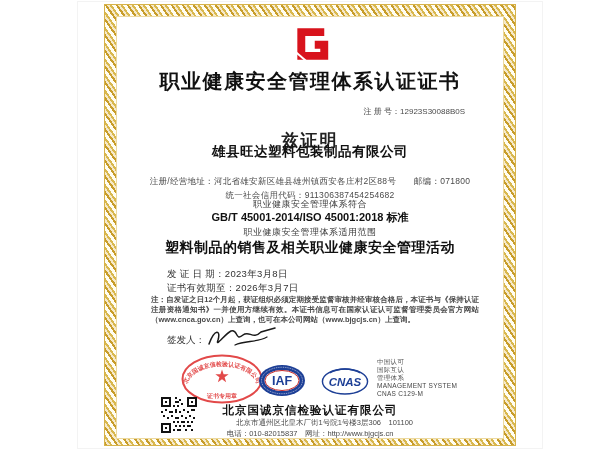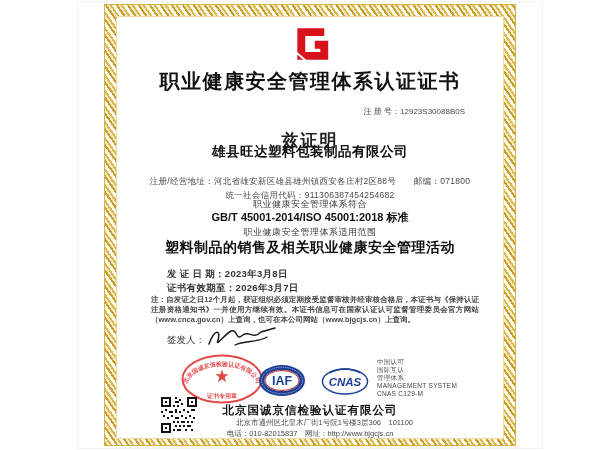--- a/index.html
+++ b/index.html
@@ -20,21 +20,21 @@
   .reg{top:89px;right:38px;left:auto;text-align:right;font-size:8px;color:#4a4a4a;}
   .certify{top:112px;font-size:17px;font-weight:bold;letter-spacing:2px;color:#222;}
   .company{top:126px;font-size:13.5px;font-weight:bold;letter-spacing:.5px;color:#111;}
   .credit{top:145px;margin-top:28px;}
   .addr{top:159px;}
   .small{font-size:8.5px;color:#4a4a4a;letter-spacing:.3px;}
   .conform{top:181px;font-size:9px;color:#3a3a3a;letter-spacing:.5px;}
   .standard{top:193px;font-size:11px;font-weight:bold;color:#111;}
   .scope-label{top:209px;font-size:9px;color:#3a3a3a;letter-spacing:.5px;}
   .scope-text{top:222px;font-size:14px;font-weight:bold;letter-spacing:.5px;color:#111;}
-  .date{left:50px;right:auto;text-align:left;font-size:9.5px;color:#333;letter-spacing:.3px;font-weight:bold;}
+  .date{left:50px;right:auto;text-align:left;font-size:9.5px;color:#333;letter-spacing:.3px;}
   .issue{top:251px;}
   .valid{top:265px;}
   .note{top:278px;left:34px;right:auto;width:328px;text-align:justify;
         font-size:7.5px;line-height:10px;color:#4a4a4a;font-weight:bold;}
   .signer{top:317px;left:50px;right:auto;text-align:left;font-size:9.5px;color:#333;}
   .signature{position:absolute;left:88px;top:303px;}
   .seal{position:absolute;left:62px;top:336px;opacity:.92;}
   .iaf{position:absolute;left:141px;top:347px;}
   .cnas{position:absolute;left:204px;top:348px;}
   .accred{position:absolute;left:260px;top:341px;text-align:left;font-size:6.5px;

